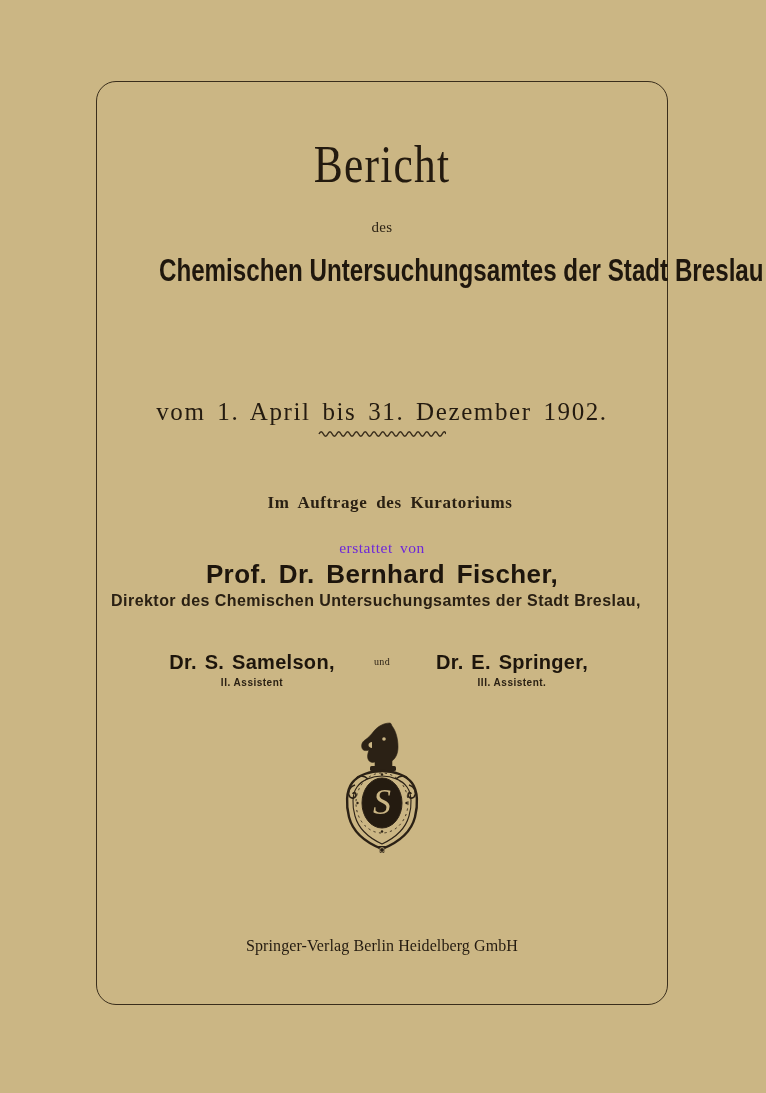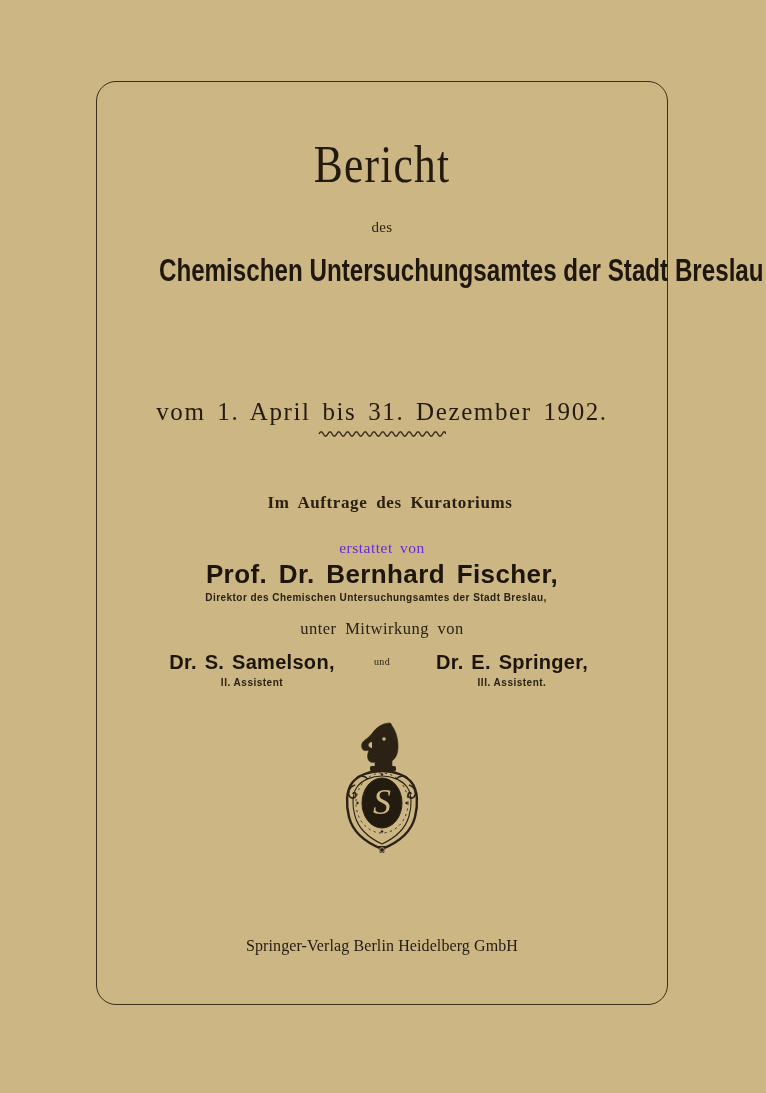--- a/index.html
+++ b/index.html
@@ -153,21 +153,21 @@
     letter-spacing: 0.4px;
     word-spacing: 4px;
     color: #1d150c;
   }
 
   .author-role {
     position: absolute;
     left: 0; right: 12px;
     top: 511px;
     font-family: "Liberation Sans", "DejaVu Sans", sans-serif;
-    font-size: 10px;
+    font-size: 16px;
     font-weight: 700;
     letter-spacing: 0.45px;
     color: #2a2013;
   }
 
   .mitwirkung {
     position: absolute;
     left: 0; right: 0;
     top: 538px;
     font-size: 16.5px;
@@ -271,21 +271,20 @@
     </div>
 
     <div class="auftrag">Im Auftrage des Kuratoriums</div>
 
     <div class="erstattet">erstattet von</div>
 
     <div class="author-name">Prof. Dr. Bernhard Fischer,</div>
 
     <div class="author-role">Direktor des Chemischen Untersuchungsamtes der Stadt Breslau,</div>
 
-    <div class="mitwirkung">unter Mitwirkung von</div>
 
     <div class="assistants">
       <div class="assistant-col">
         <div class="assistant-name">Dr. S. Samelson,</div>
         <div class="assistant-rank">II. Assistent</div>
       </div>
       <div class="conjunction">und</div>
       <div class="assistant-col">
         <div class="assistant-name">Dr. E. Springer,</div>
         <div class="assistant-rank">III. Assistent.</div>

